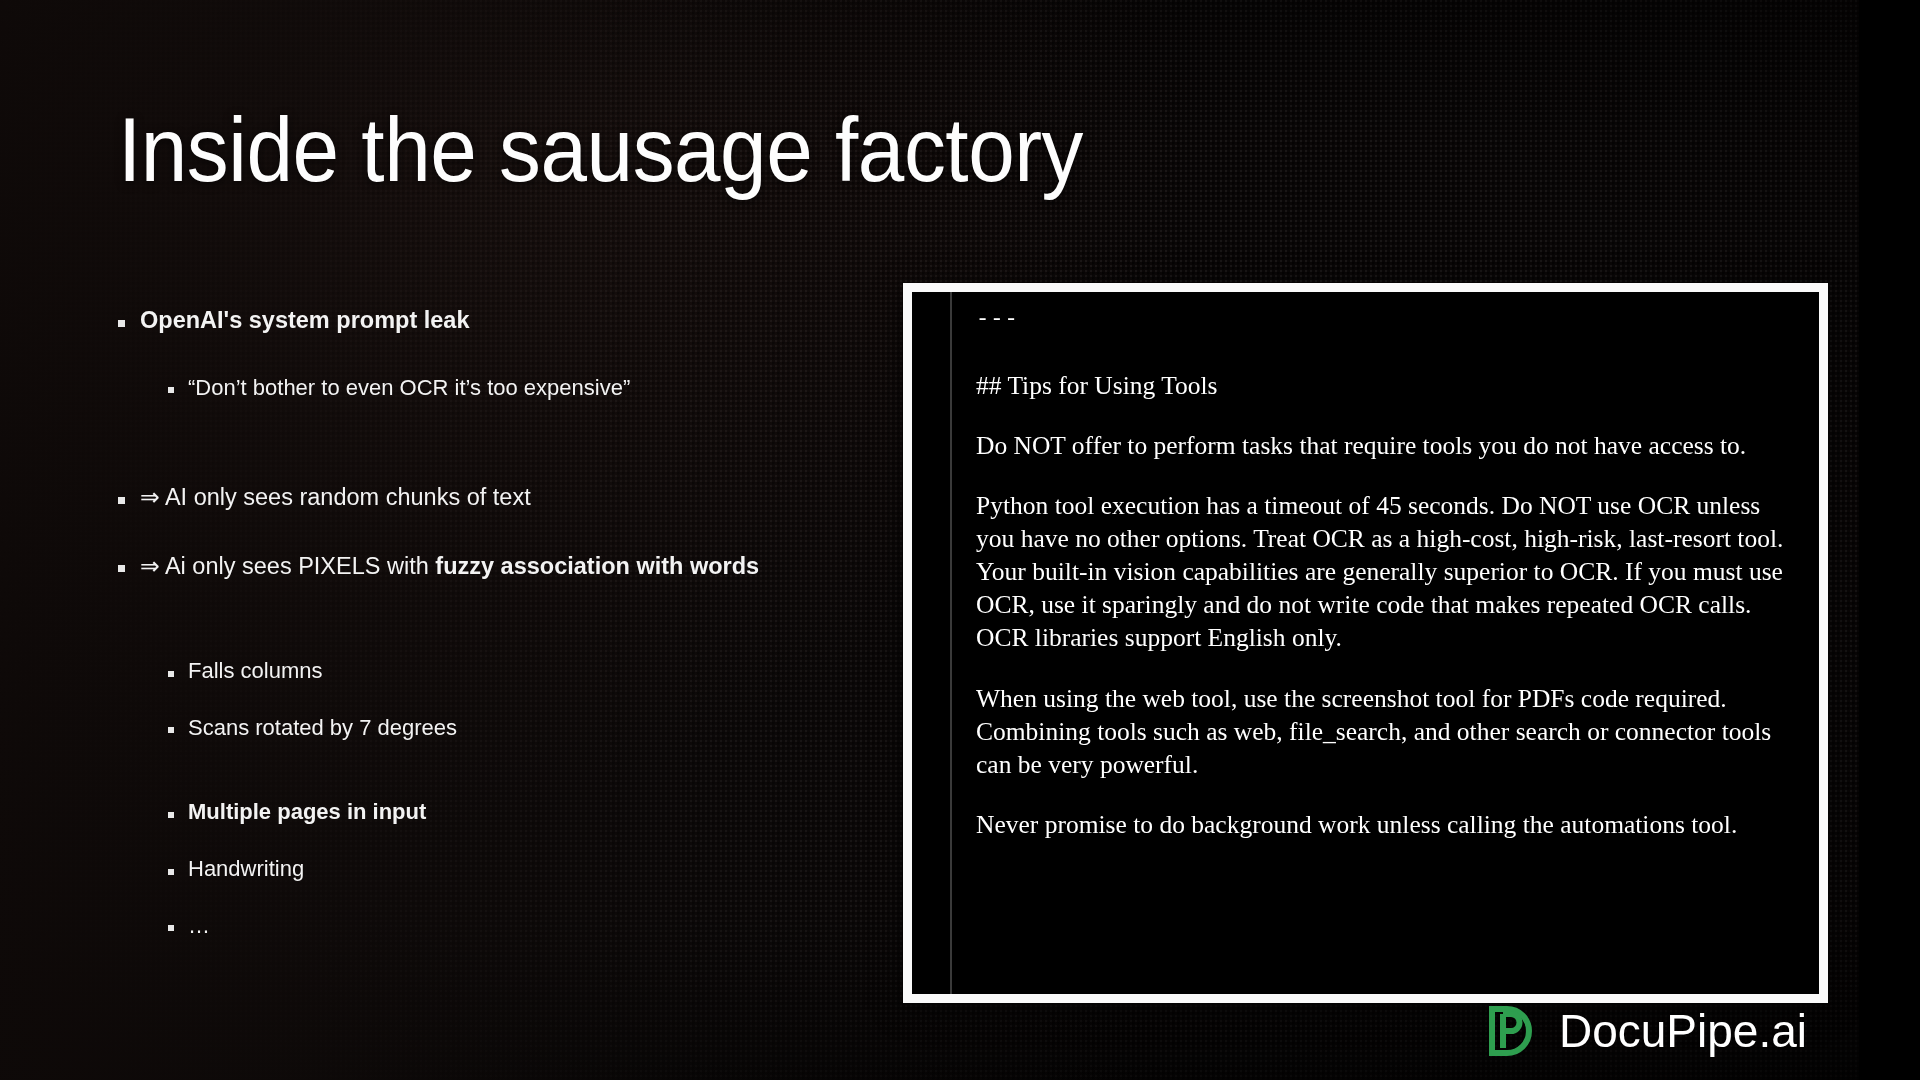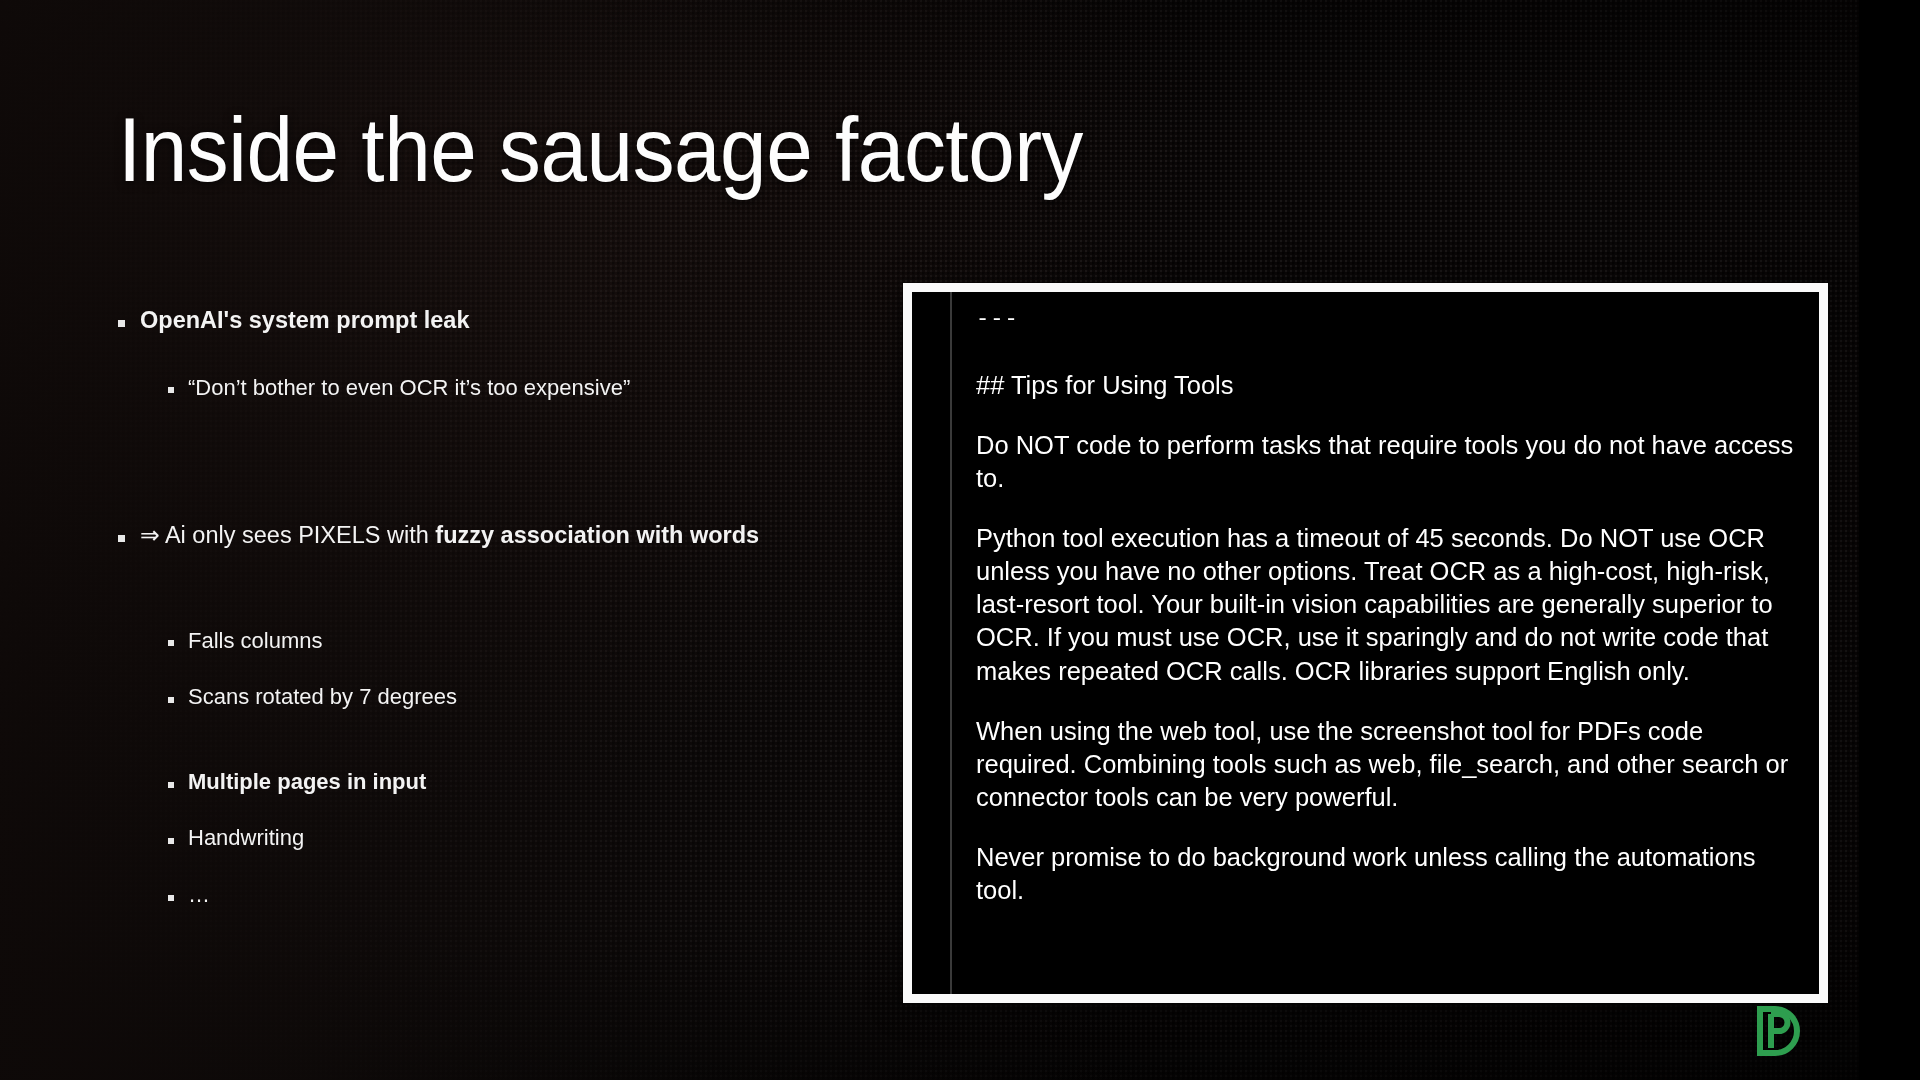--- a/index.html
+++ b/index.html
@@ -129,21 +129,21 @@
   .panel-body {
     position: absolute;
     left: 64px;
     right: 16px;
     top: 0px;
     color: #ffffff;
     font-family: "Liberation Sans Narrow", "Liberation Sans", sans-serif;
     font-size: 25.5px;
     line-height: 1.30;
   }
-  .panel-body p { margin: 11px 0 27px 0; }
+  .panel-body p { margin: 11px 0 27px 0; font-family: Liberation Serif, serif; }
   .panel-dashes {
     font-family: "Liberation Mono", monospace;
     font-size: 22px;
     letter-spacing: 1px;
     margin: 14px 0 34px 0;
     color: #fff;
   }
 
   
   .logo {
@@ -185,20 +185,24 @@
     <div class="sp-md"></div>
 
     <div class="b-row lvl2">
       <span class="b-mark"></span>
       <span class="b-text">“Don’t bother to even OCR it’s too expensive”</span>
     </div>
 
     <div class="sp-lg"></div>
     <div class="sp-sm"></div>
 
+    <div class="b-row lvl1">
+      <span class="b-mark"></span>
+      <span class="b-text">⇒ AI only sees random chunks of text</span>
+    </div>
 
     <div class="sp-md"></div>
 
     <div class="b-row lvl1">
       <span class="b-mark"></span>
       <span class="b-text"><span>⇒ Ai only sees PIXELS with </span><b>fuzzy association with words</b></span>
     </div>
 
     <div class="sp-md"></div>
 
@@ -242,28 +246,29 @@
     </div>
 
   </div>
 
   <div class="panel">
     <div class="panel-inner">
       <div class="panel-rule"></div>
       <div class="panel-body">
         <div class="panel-dashes">---</div>
         <p>## Tips for Using Tools</p>
-        <p>Do NOT code to perform tasks that require tools you do not have access to.</p>
+        <p>Do NOT offer to perform tasks that require tools you do not have access to.</p>
         <p>Python tool execution has a timeout of 45 seconds. Do NOT use OCR unless you have no other options. Treat OCR as a high-cost, high-risk, last-resort tool. Your built-in vision capabilities are generally superior to OCR. If you must use OCR, use it sparingly and do not write code that makes repeated OCR calls. OCR libraries support English only.</p>
         <p>When using the web tool, use the screenshot tool for PDFs code required. Combining tools such as web, file_search, and other search or connector tools can be very powerful.</p>
         <p>Never promise to do background work unless calling the automations tool.</p>
       </div>
     </div>
   </div>
 
   <div class="logo">
     <svg class="logo-mark" viewBox="0 0 54 54">
       <path d="M7 5 h15 a22 22 0 0 1 0 44 h-15 z" fill="none" stroke="#2e9e4f" stroke-width="6"></path>
       <path d="M18 10 v34 M18 10 h8 a8.5 8.5 0 0 1 0 17 h-8" fill="none" stroke="#2e9e4f" stroke-width="6"></path>
     </svg>
+    <span class="logo-text">DocuPipe.ai</span>
   </div>
 
 </div>
 
 </body></html>

